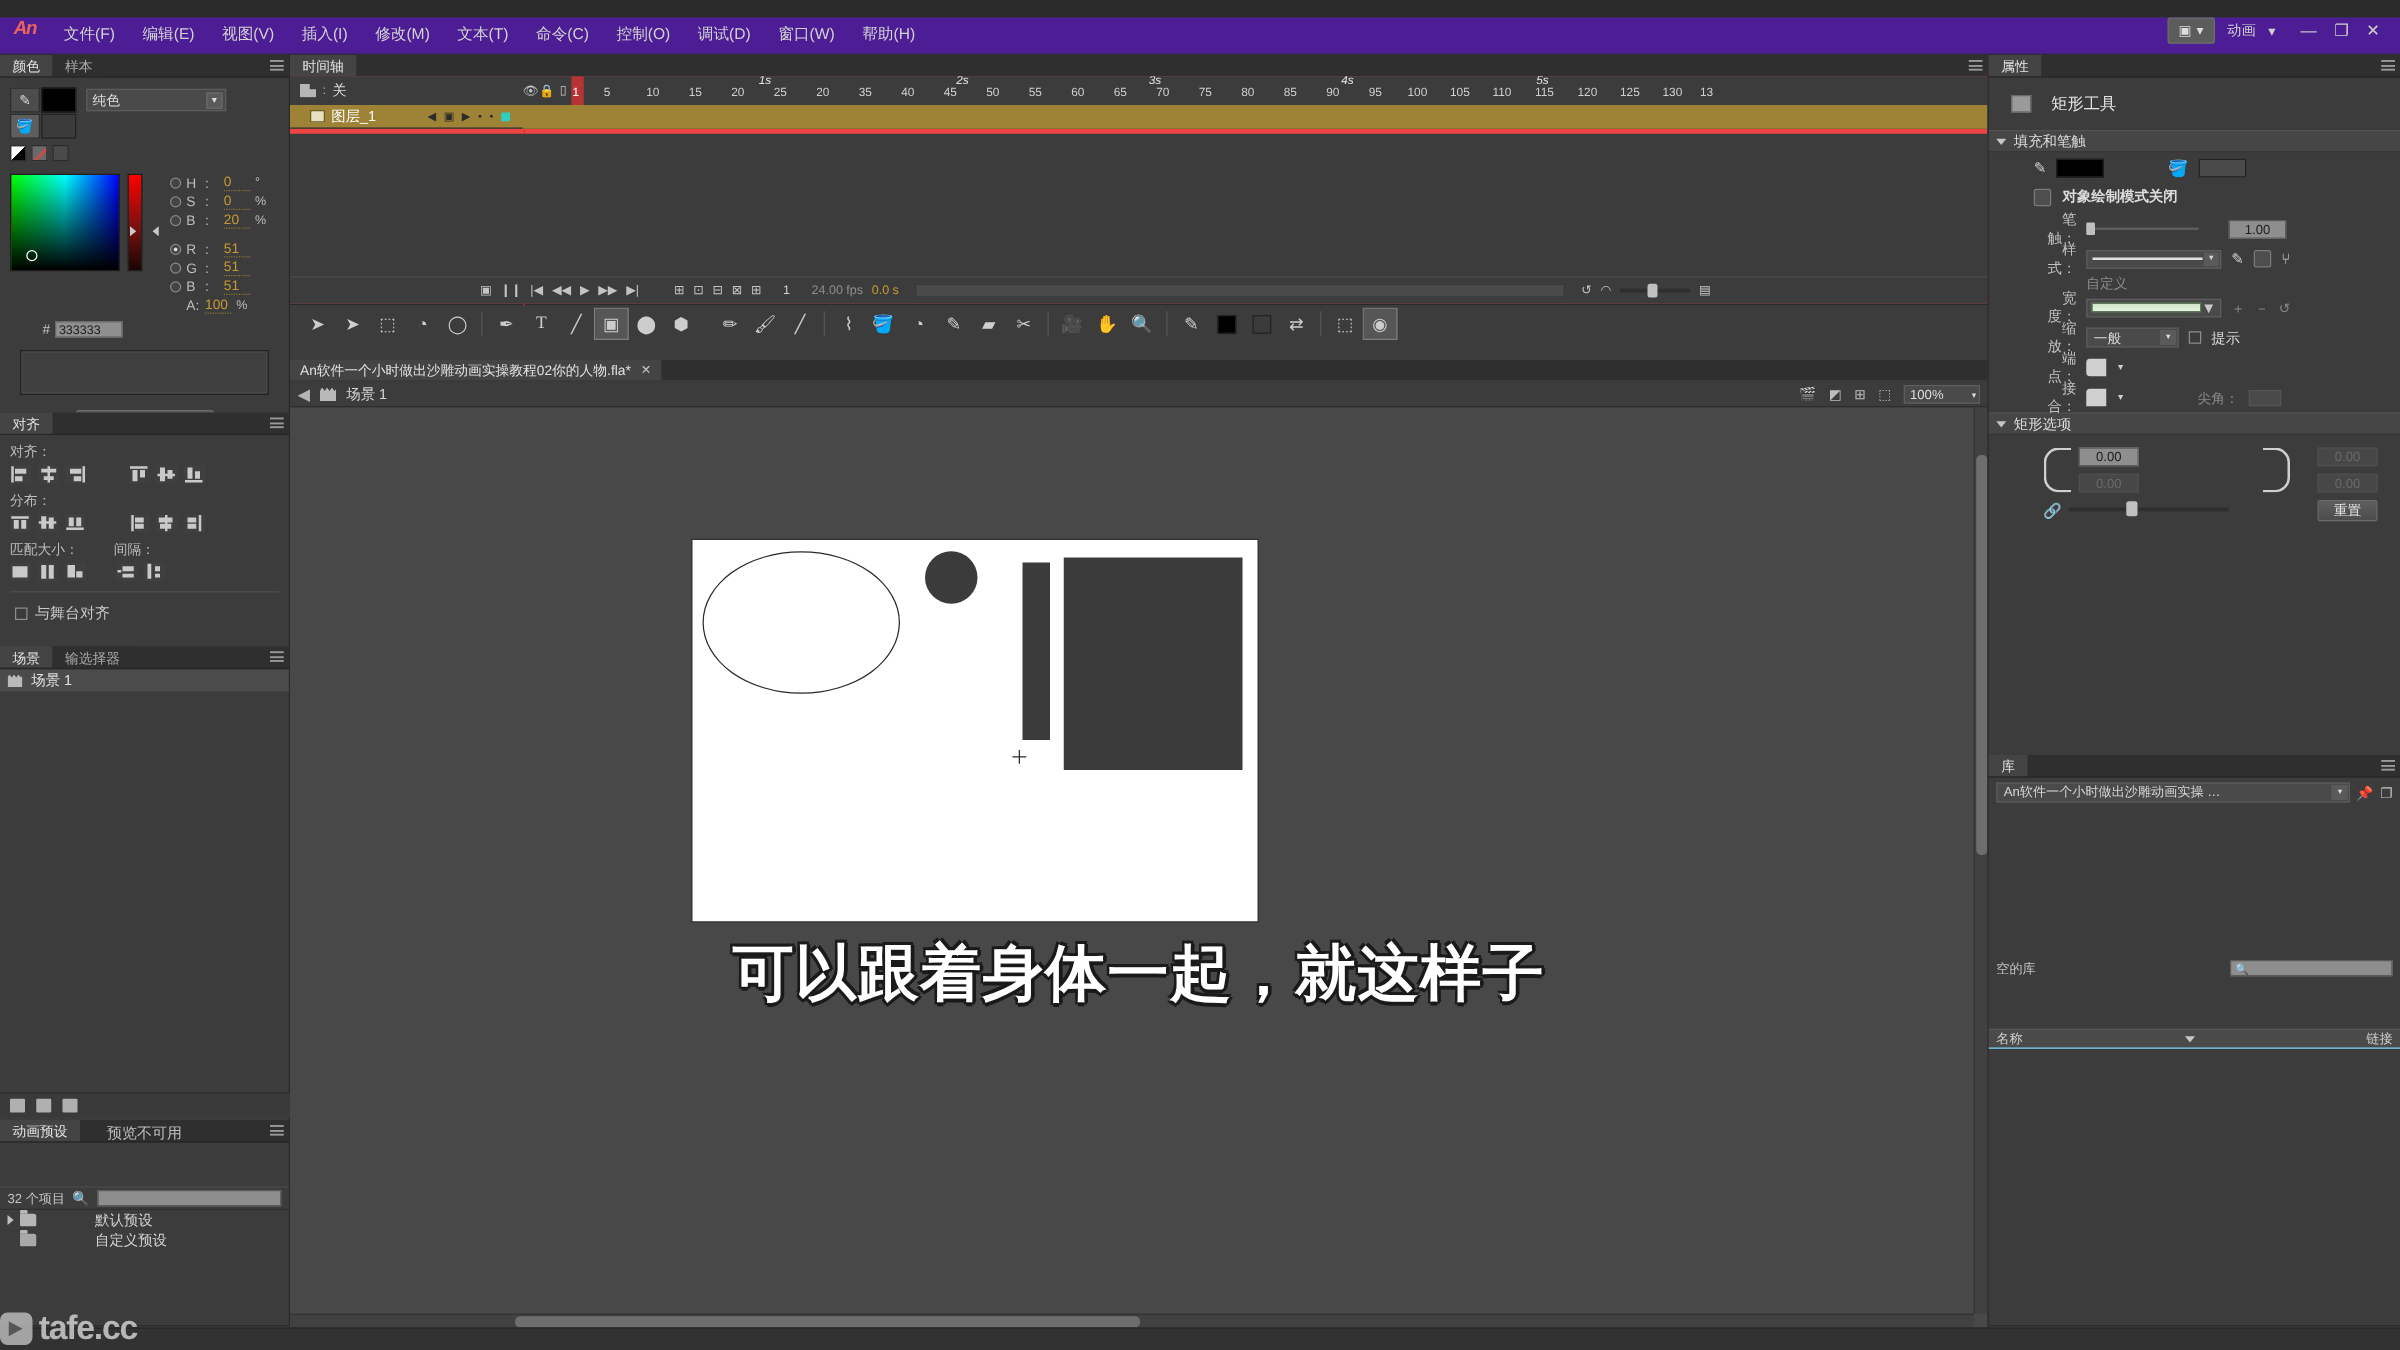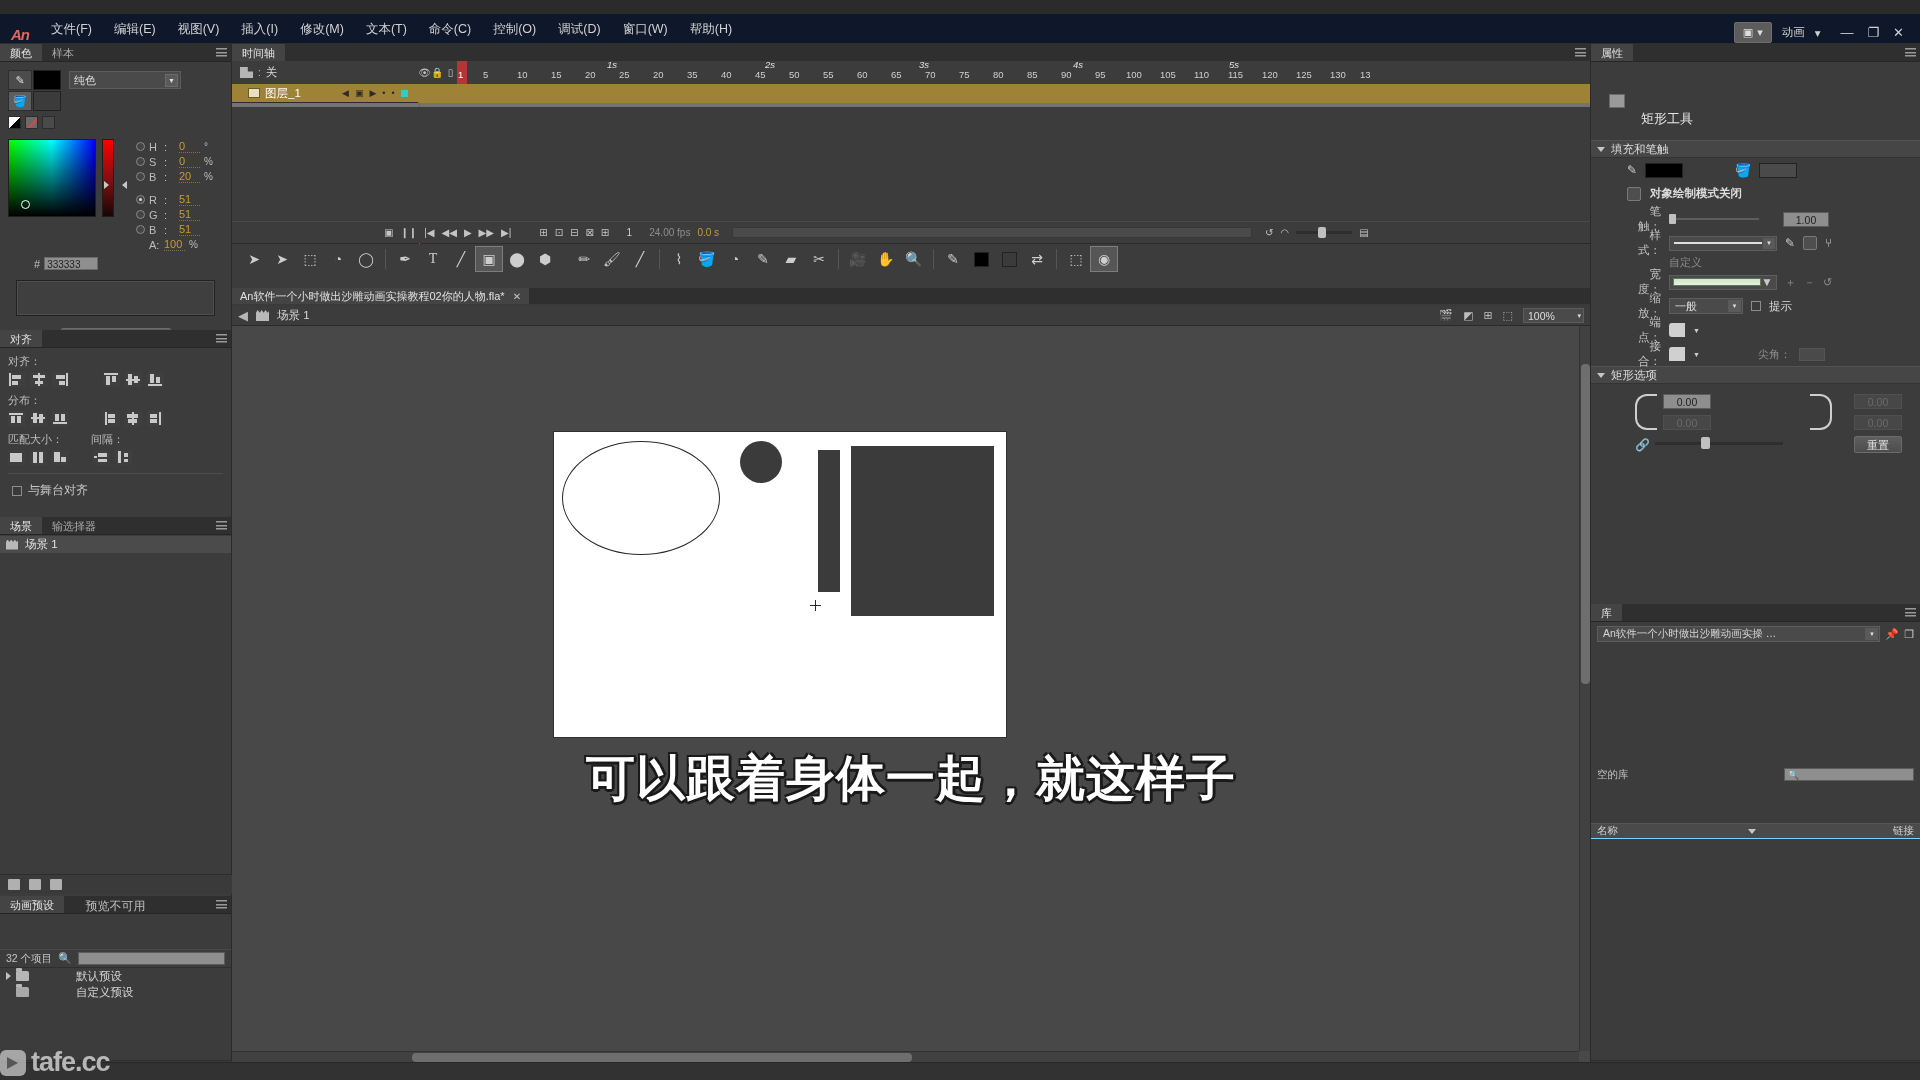--- a/index.html
+++ b/index.html
@@ -8,21 +8,21 @@
     background:#3a3a3a;
     font-family:"Liberation Sans","DejaVu Sans",sans-serif;
     font-size:12px; color:#c8c8c8;
     position:relative;
   }
   .app { position:absolute; inset:0; }
 
   
   .menubar{
     position:absolute; left:0; top:14px; width:1920px; height:30px;
-    background:#0f172a; display:flex; align-items:flex-end;
+    background:#4c1d95; display:flex; align-items:flex-start;
     border-bottom:1px solid #2d2d2d;
   }
   .titlebar{
     position:absolute; left:0; top:0; width:1920px; height:14px;
     background:#2b2b2b;
   }
   .an-logo{
     width:40px; text-align:center; color:#e8655c; font-weight:bold;
     font-size:15px; letter-spacing:-1px; font-style:italic;
   }
@@ -185,21 +185,21 @@
   .lib-toolbar{
     position:absolute; left:0; bottom:0; width:232px; height:20px;
     background:#3a3a3a; border-top:1px solid #2d2d2d; display:flex; align-items:center; gap:9px;
     padding-left:8px;
   }
   .lt-ic{ width:12px; height:11px; background:#b0b0b0; border-radius:1px;}
 
   
   .timeline{
     position:absolute; left:232px; top:44px; right:330px; height:200px;
-    background:#737373; border-bottom:1px solid #2a2a2a;
+    background:#ef4444; border-bottom:1px solid #2a2a2a;
   }
   .tl-tabbar{ height:17px; background:#2f2f2f; display:flex; position:relative;}
   .tl-head{ display:flex; height:23px; align-items:center; background:#3c3c3c; }
   .onion{ display:flex; align-items:center; gap:5px; padding-left:8px; width:186px; }
   .onion-ic{ width:13px;height:11px;background:#b5b5b5;clip-path:polygon(0 0,60% 0,60% 40%,100% 40%,100% 100%,0 100%);}
   .onion-lab{ font-size:11.5px; color:#d8d8d8; }
   .eye-ic,.lock-ic,.out-ic{ width:13px; text-align:center; font-size:10px; color:#c6c6c6; }
   .ruler{ position:relative; flex:1; height:23px; overflow:hidden; }
   .tick{ position:absolute; top:8px; font-size:9.5px; color:#cfcfcf; }
   .sec-lab{ position:absolute; top:-2px; font-size:9.5px; color:#e2e2e2;font-style:italic; }
@@ -325,21 +325,21 @@
   }
   .sht{ position:absolute; left:180px; top:1px; width:500px; height:9px; background:#6e6e6e; border-radius:4px;}
 
   
   .rightcol{
     position:absolute; right:0; top:44px; width:330px; bottom:0; background:#3c3c3c;
     border-left:1px solid #2a2a2a;
   }
   .prop-head{ display:flex; align-items:center; gap:16px; padding:12px 0 12px 18px; }
   .prop-ico{ width:16px; height:14px; background:#9a9a9a; border:1px solid #6a6a6a;}
-  .prop-title{ font-size:13px; color:#e4e4e4;margin-top:36px; }
+  .prop-title{ font-size:13px; color:#e4e4e4; }
   .sec-header{
     display:flex; align-items:center; gap:6px; height:18px; background:#464646;
     padding-left:6px; border-top:1px solid #525252; border-bottom:1px solid #333;
   }
   .sec-tri{ width:0;height:0;border-top:5px solid #c6c6c6;border-left:4px solid transparent;border-right:4px solid transparent;}
   .sec-title{ font-size:11.5px; color:#dcdcdc; }
   .prow{ display:flex; align-items:center; height:24px; padding-left:36px; gap:8px; }
   .prow-label{ font-size:11.5px; color:#c2c2c2; width:34px; text-align:right;}
   .pen-ic{ font-size:12px; color:#cfcfcf; }
   .cswatch{ width:38px; height:15px; border:1px solid #222; }

